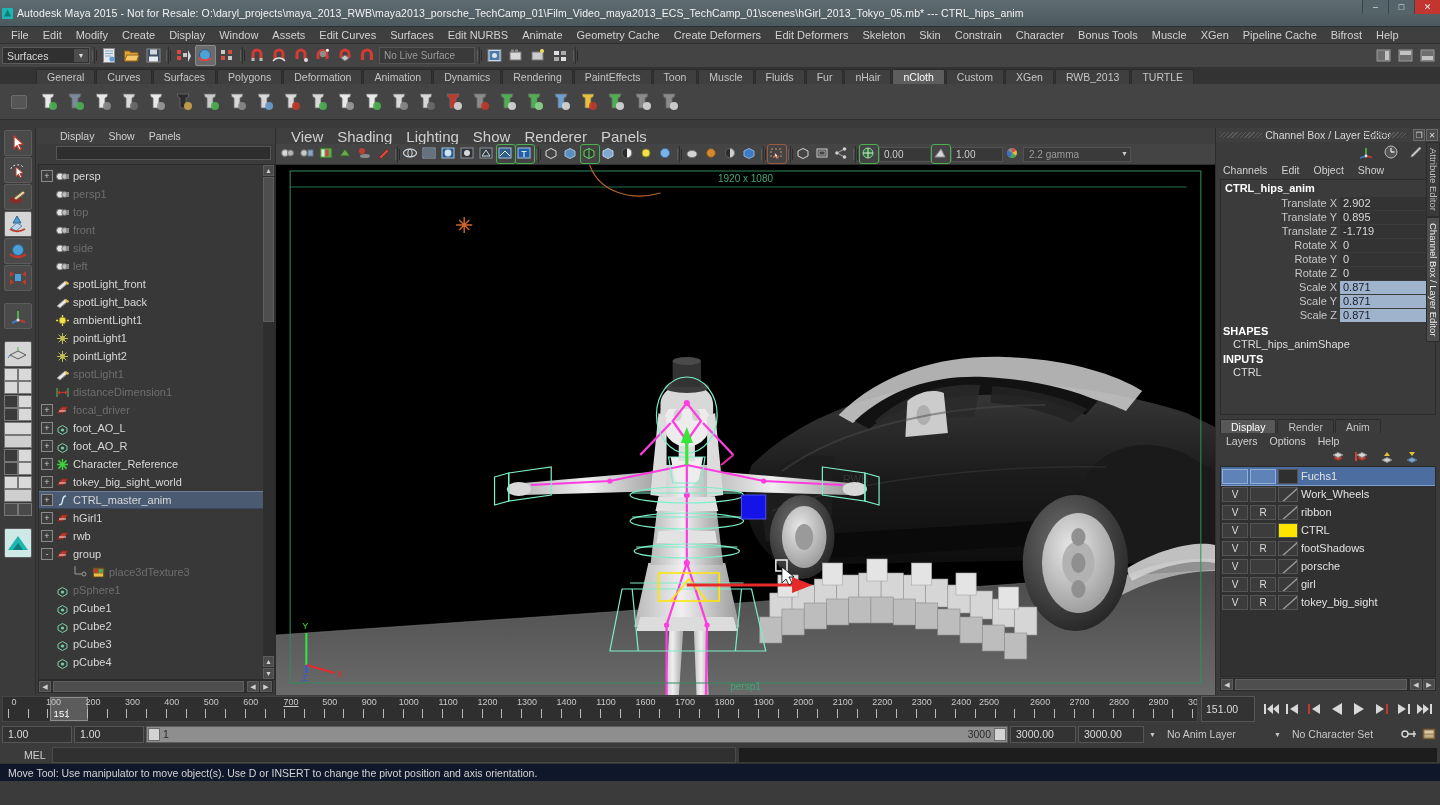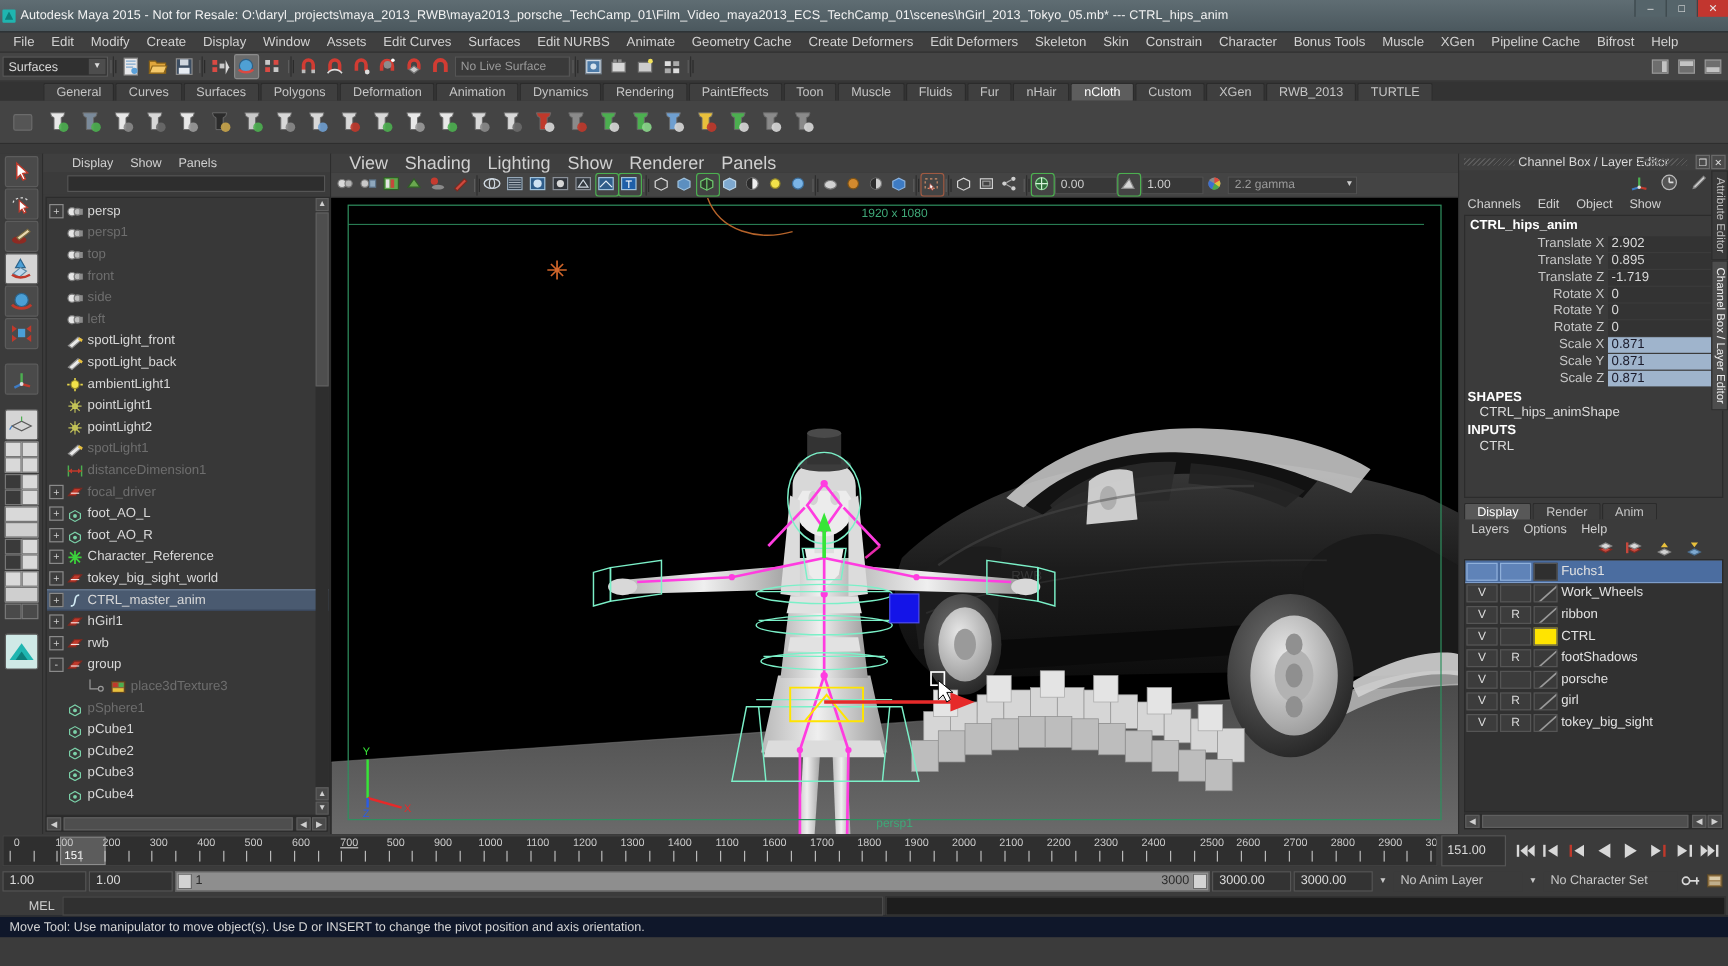--- a/index.html
+++ b/index.html
@@ -1688,21 +1688,21 @@
           <div class="ticklabel" style="left: 800.333px;">2000</div>
           <div class="tick" style="left: 833.8px;"></div>
           <div class="ticklabel" style="left: 839.8px;">2100</div>
           <div class="tick" style="left: 873.267px;"></div>
           <div class="ticklabel" style="left: 879.267px;">2200</div>
           <div class="tick" style="left: 912.733px;"></div>
           <div class="ticklabel" style="left: 918.733px;">2300</div>
           <div class="tick" style="left: 952.2px;"></div>
           <div class="ticklabel" style="left: 958.2px;">2400</div>
           <div class="tick" style="left: 991.667px;"></div>
-          <div class="ticklabel" style="left: 1007px;">2500</div>
+          <div class="ticklabel" style="left: 986px;">2500</div>
           <div class="tick" style="left: 1031.13px;"></div>
           <div class="ticklabel" style="left: 1037.13px;">2600</div>
           <div class="tick" style="left: 1070.6px;"></div>
           <div class="ticklabel" style="left: 1076.6px;">2700</div>
           <div class="tick" style="left: 1110.07px;"></div>
           <div class="ticklabel" style="left: 1116.07px;">2800</div>
           <div class="tick" style="left: 1149.53px;"></div>
           <div class="ticklabel" style="left: 1155.53px;">2900</div>
           <div class="tick" style="left: 1189px;"></div>
           <div class="ticklabel" style="left: 1195px;">3000</div>

